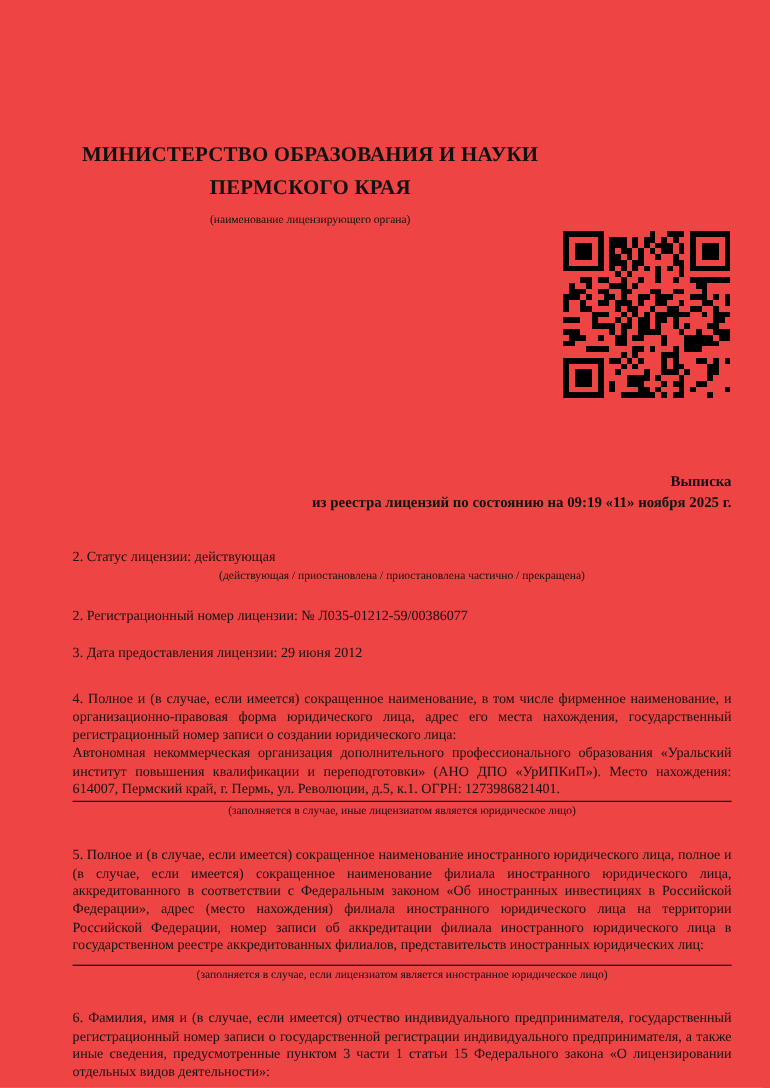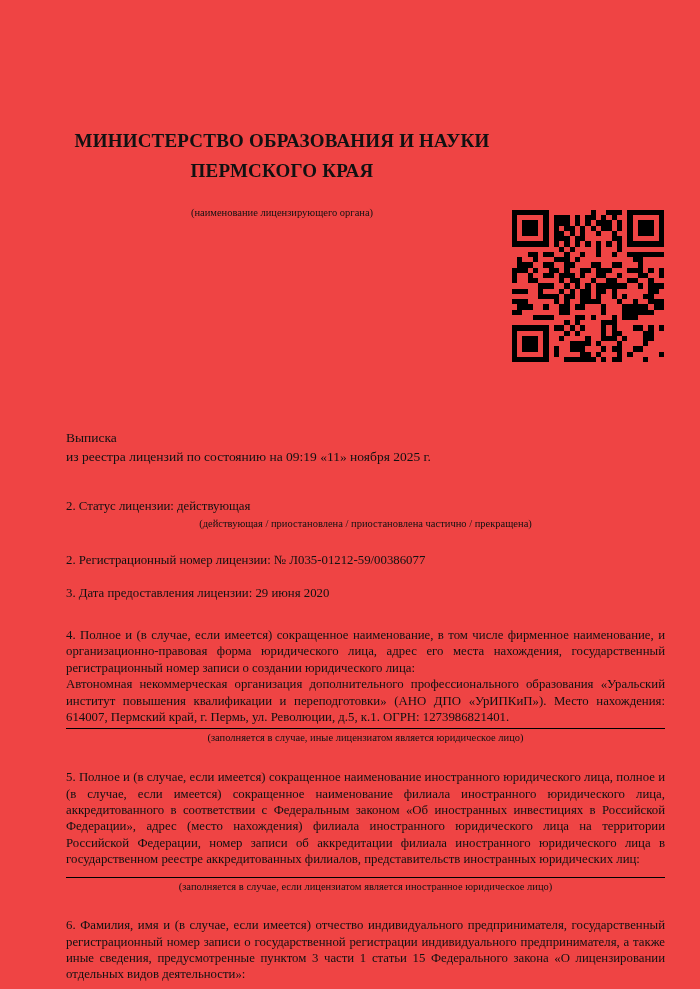--- a/index.html
+++ b/index.html
@@ -7,23 +7,23 @@
     position:relative;
     width:700px;height:989px;
     background:#ef4444;
     font-family:"Liberation Serif","DejaVu Serif",serif;
     color:#111;
     overflow:hidden;
   }
   .top-row{position:relative;height:240px;}
   .ministry{margin:126px 0 0 66px;width:432px;text-align:center;}
   .ministry-line{font-size:19px;font-weight:bold;line-height:1.58;letter-spacing:.2px;}
-  .org-caption{font-size:10.5px;margin-top:21px;}
+  .org-caption{font-size:10.5px;margin-top:9px;}
   .qr-wrap{position:absolute;left:512px;top:84px;width:152px;height:152px;}
-  .doc-title{margin:63px 35px 0 66px;text-align:left;font-size:13.5px;line-height:1.38;}
+  .doc-title{margin:63px 35px 0 66px;text-align:right;font-size:13.5px;line-height:1.38;font-weight:bold;}
   .content{margin:0 35px 0 66px;}
   .item-line{font-size:12.8px;line-height:1.28;margin:0;}
   .item-1{margin-top:32px;}
   .item-2{margin-top:22px;}
   .item-3{margin-top:16px;}
   .para{font-size:12.8px;line-height:16.4px;text-align:justify;margin:0;}
   .item-4{margin-top:26px;}
   .item-5{margin-top:24px;}
   .item-6{margin-top:24px;}
   .small-caption{font-size:10.5px;text-align:center;margin-top:2px;line-height:1.3;}
@@ -58,21 +58,21 @@
     <div class="item-1">
       <p class="item-line">2. Статус лицензии: действующая</p>
       <div class="small-caption">(действующая / приостановлена / приостановлена частично / прекращена)</div>
     </div>
 
     <div class="item-2">
       <p class="item-line">2. Регистрационный номер лицензии: № Л035-01212-59/00386077</p>
     </div>
 
     <div class="item-3">
-      <p class="item-line">3. Дата предоставления лицензии: 29 июня 2020</p>
+      <p class="item-line">3. Дата предоставления лицензии: 29 июня 2012</p>
     </div>
 
     <div class="item-4">
       <p class="para">4. Полное и (в случае, если имеется) сокращенное наименование, в том числе фирменное наименование, и организационно-правовая форма юридического лица, адрес его места нахождения, государственный регистрационный номер записи о создании юридического лица:</p>
       <p class="para">Автономная некоммерческая организация дополнительного профессионального образования «Уральский институт повышения квалификации и переподготовки» (АНО ДПО «УрИПКиП»). Место нахождения: 614007, Пермский край, г. Пермь, ул. Революции, д.5, к.1. ОГРН: 1273986821401.</p>
       <div class="fill-rule"></div>
       <div class="small-caption">(заполняется в случае, иные лицензиатом является юридическое лицо)</div>
     </div>
 
     <div class="item-5">

